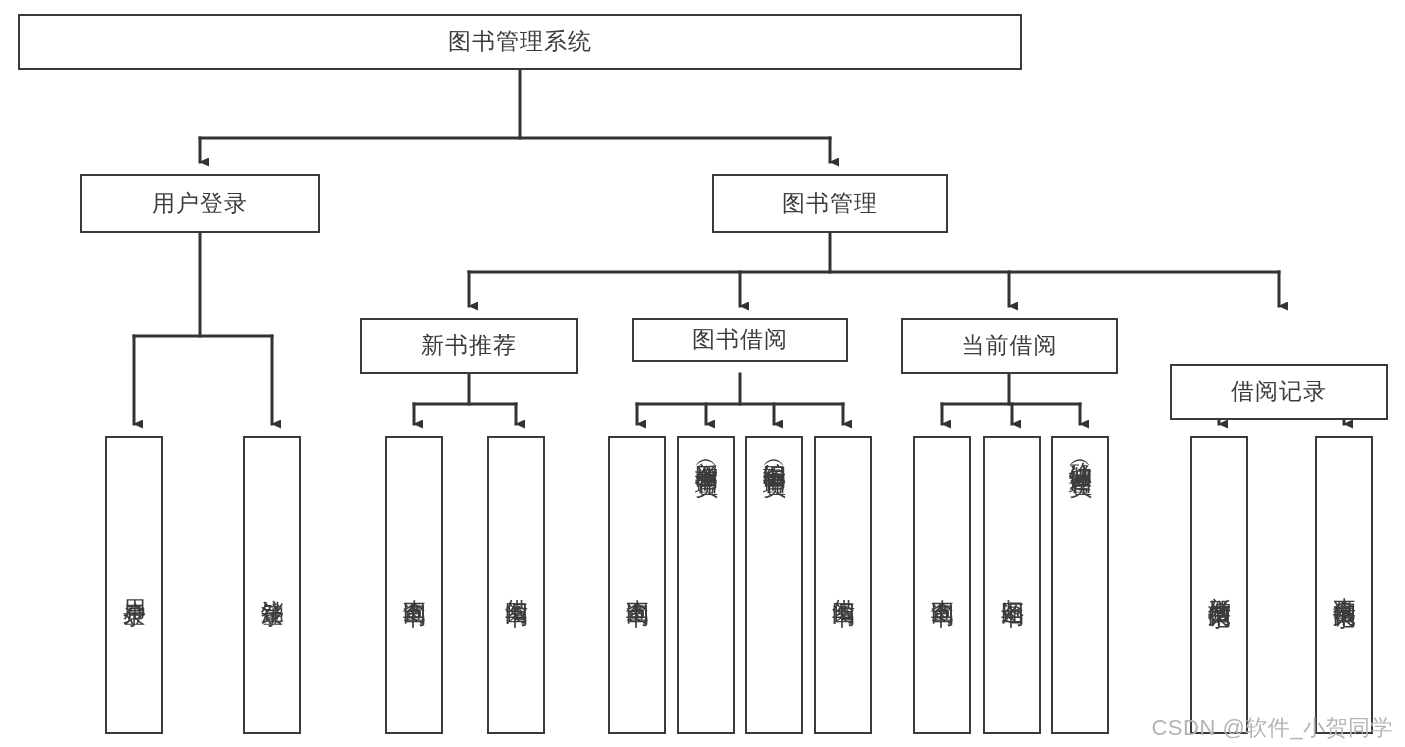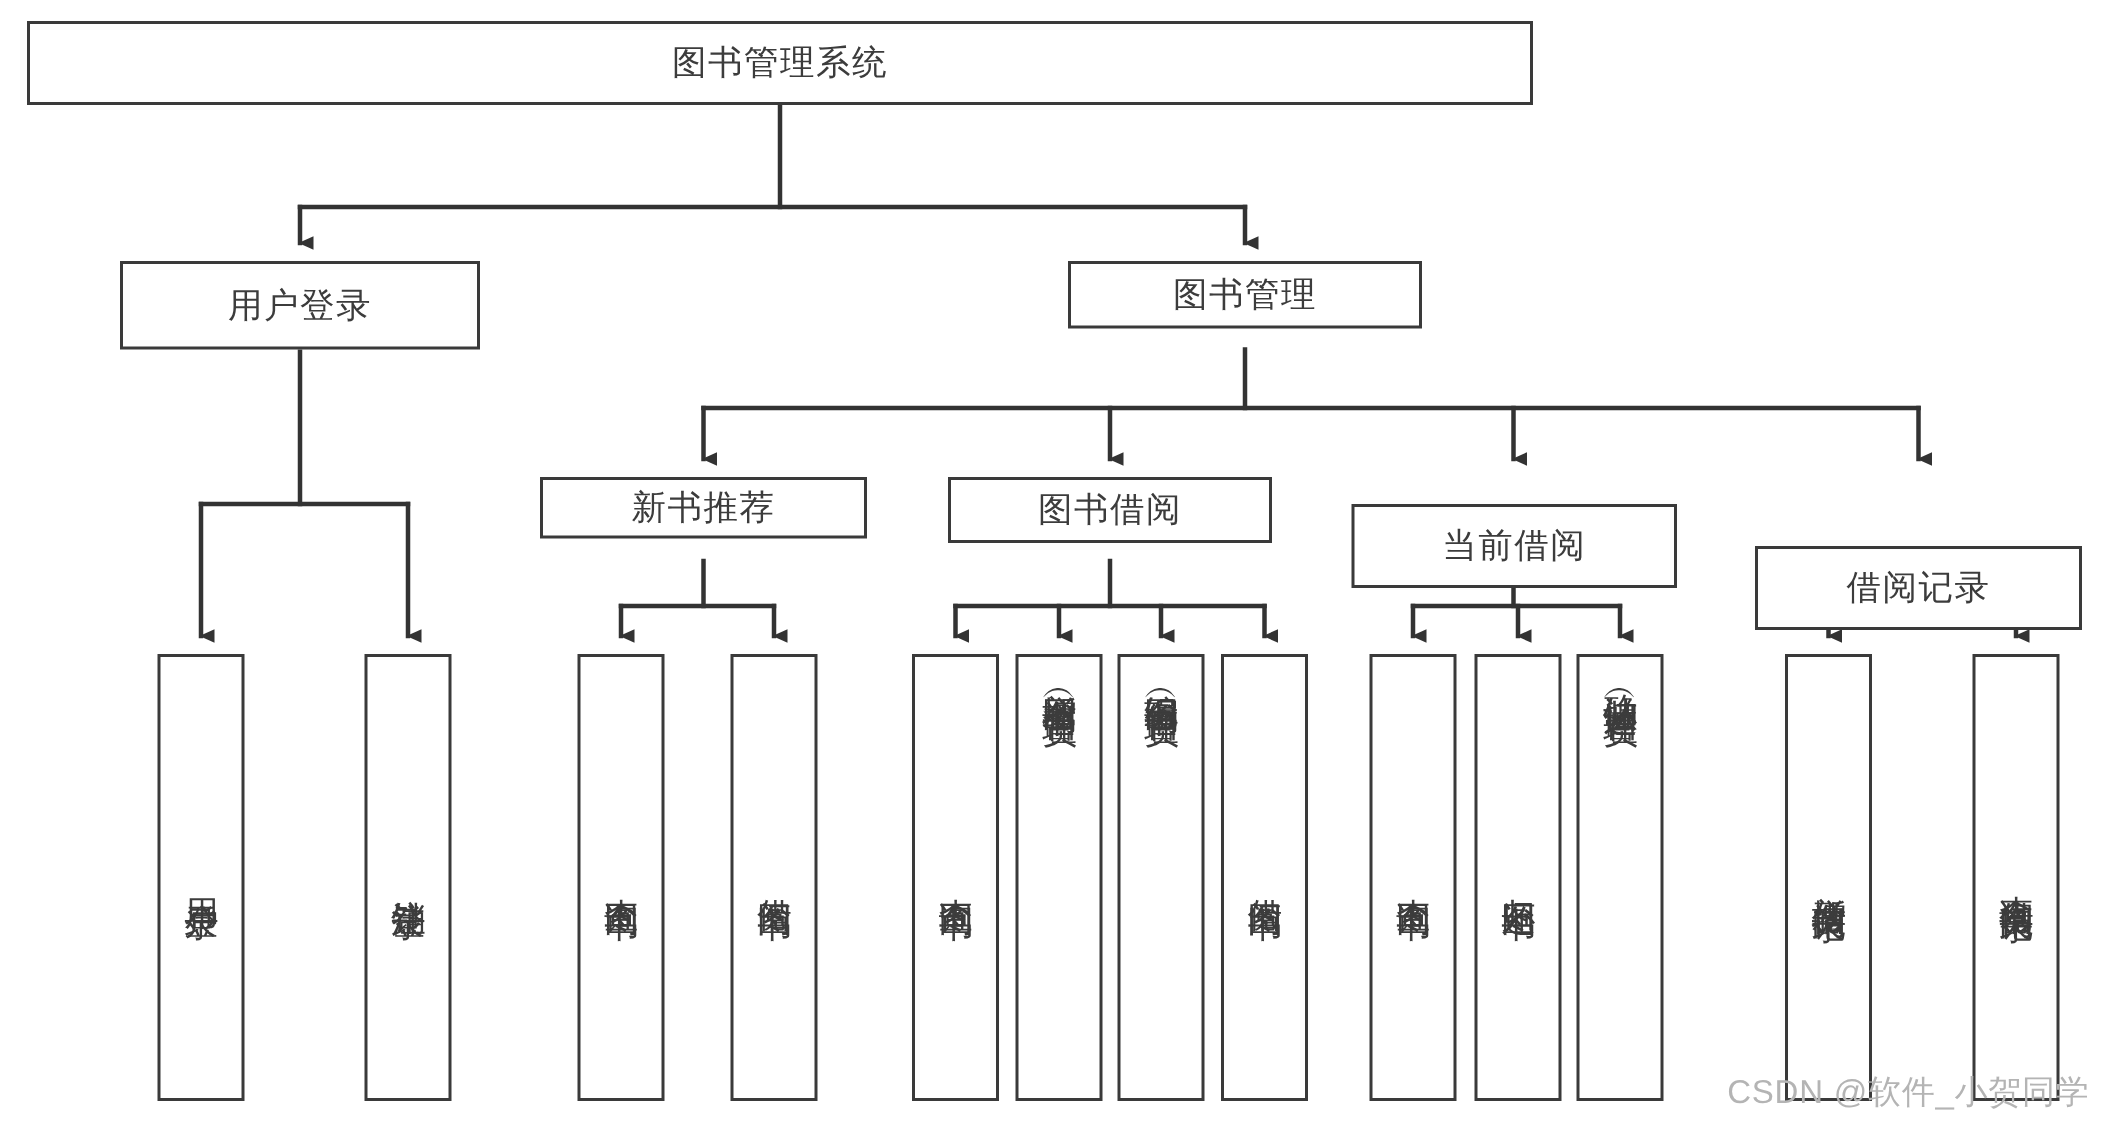--- a/index.html
+++ b/index.html
@@ -130,31 +130,31 @@
     </g>
   </svg>
 
   <div class="node horizontal" style="left: 18px; top: 14px; width: 1004px; height: 56px;">
     <span class="node-label">图书管理系统</span>
   </div>
 
   <div class="node horizontal" style="left: 80px; top: 174px; width: 240px; height: 59px;">
     <span class="node-label">用户登录</span>
   </div>
-  <div class="node horizontal" style="left: 712px; top: 174px; width: 236px; height: 45px;">
+  <div class="node horizontal" style="left: 712px; top: 174px; width: 236px; height: 59px;">
     <span class="node-label">图书管理</span>
   </div>
 
-  <div class="node horizontal" style="left: 360px; top: 318px; width: 218px; height: 41px;">
+  <div class="node horizontal" style="left: 360px; top: 318px; width: 218px; height: 56px;">
     <span class="node-label">新书推荐</span>
   </div>
   <div class="node horizontal" style="left: 632px; top: 318px; width: 216px; height: 44px;">
     <span class="node-label">图书借阅</span>
   </div>
-  <div class="node horizontal" style="left: 901px; top: 336px; width: 217px; height: 56px; align-items: center;">
+  <div class="node horizontal" style="left: 901px; top: 318px; width: 217px; height: 56px; align-items: center;">
     <span class="node-label">当前借阅</span>
   </div>
   <div class="node horizontal" style="left: 1170px; top: 318px; width: 218px; height: 56px; margin-top: 46px;">
     <span class="node-label">借阅记录</span>
   </div>
 
   <div class="node vertical centered" style="left: 105px; top: 436px; width: 58px; height: 298px;">
     <span class="node-label">用户登录</span>
   </div>
   <div class="node vertical centered" style="left: 243px; top: 436px; width: 58px; height: 298px;">

